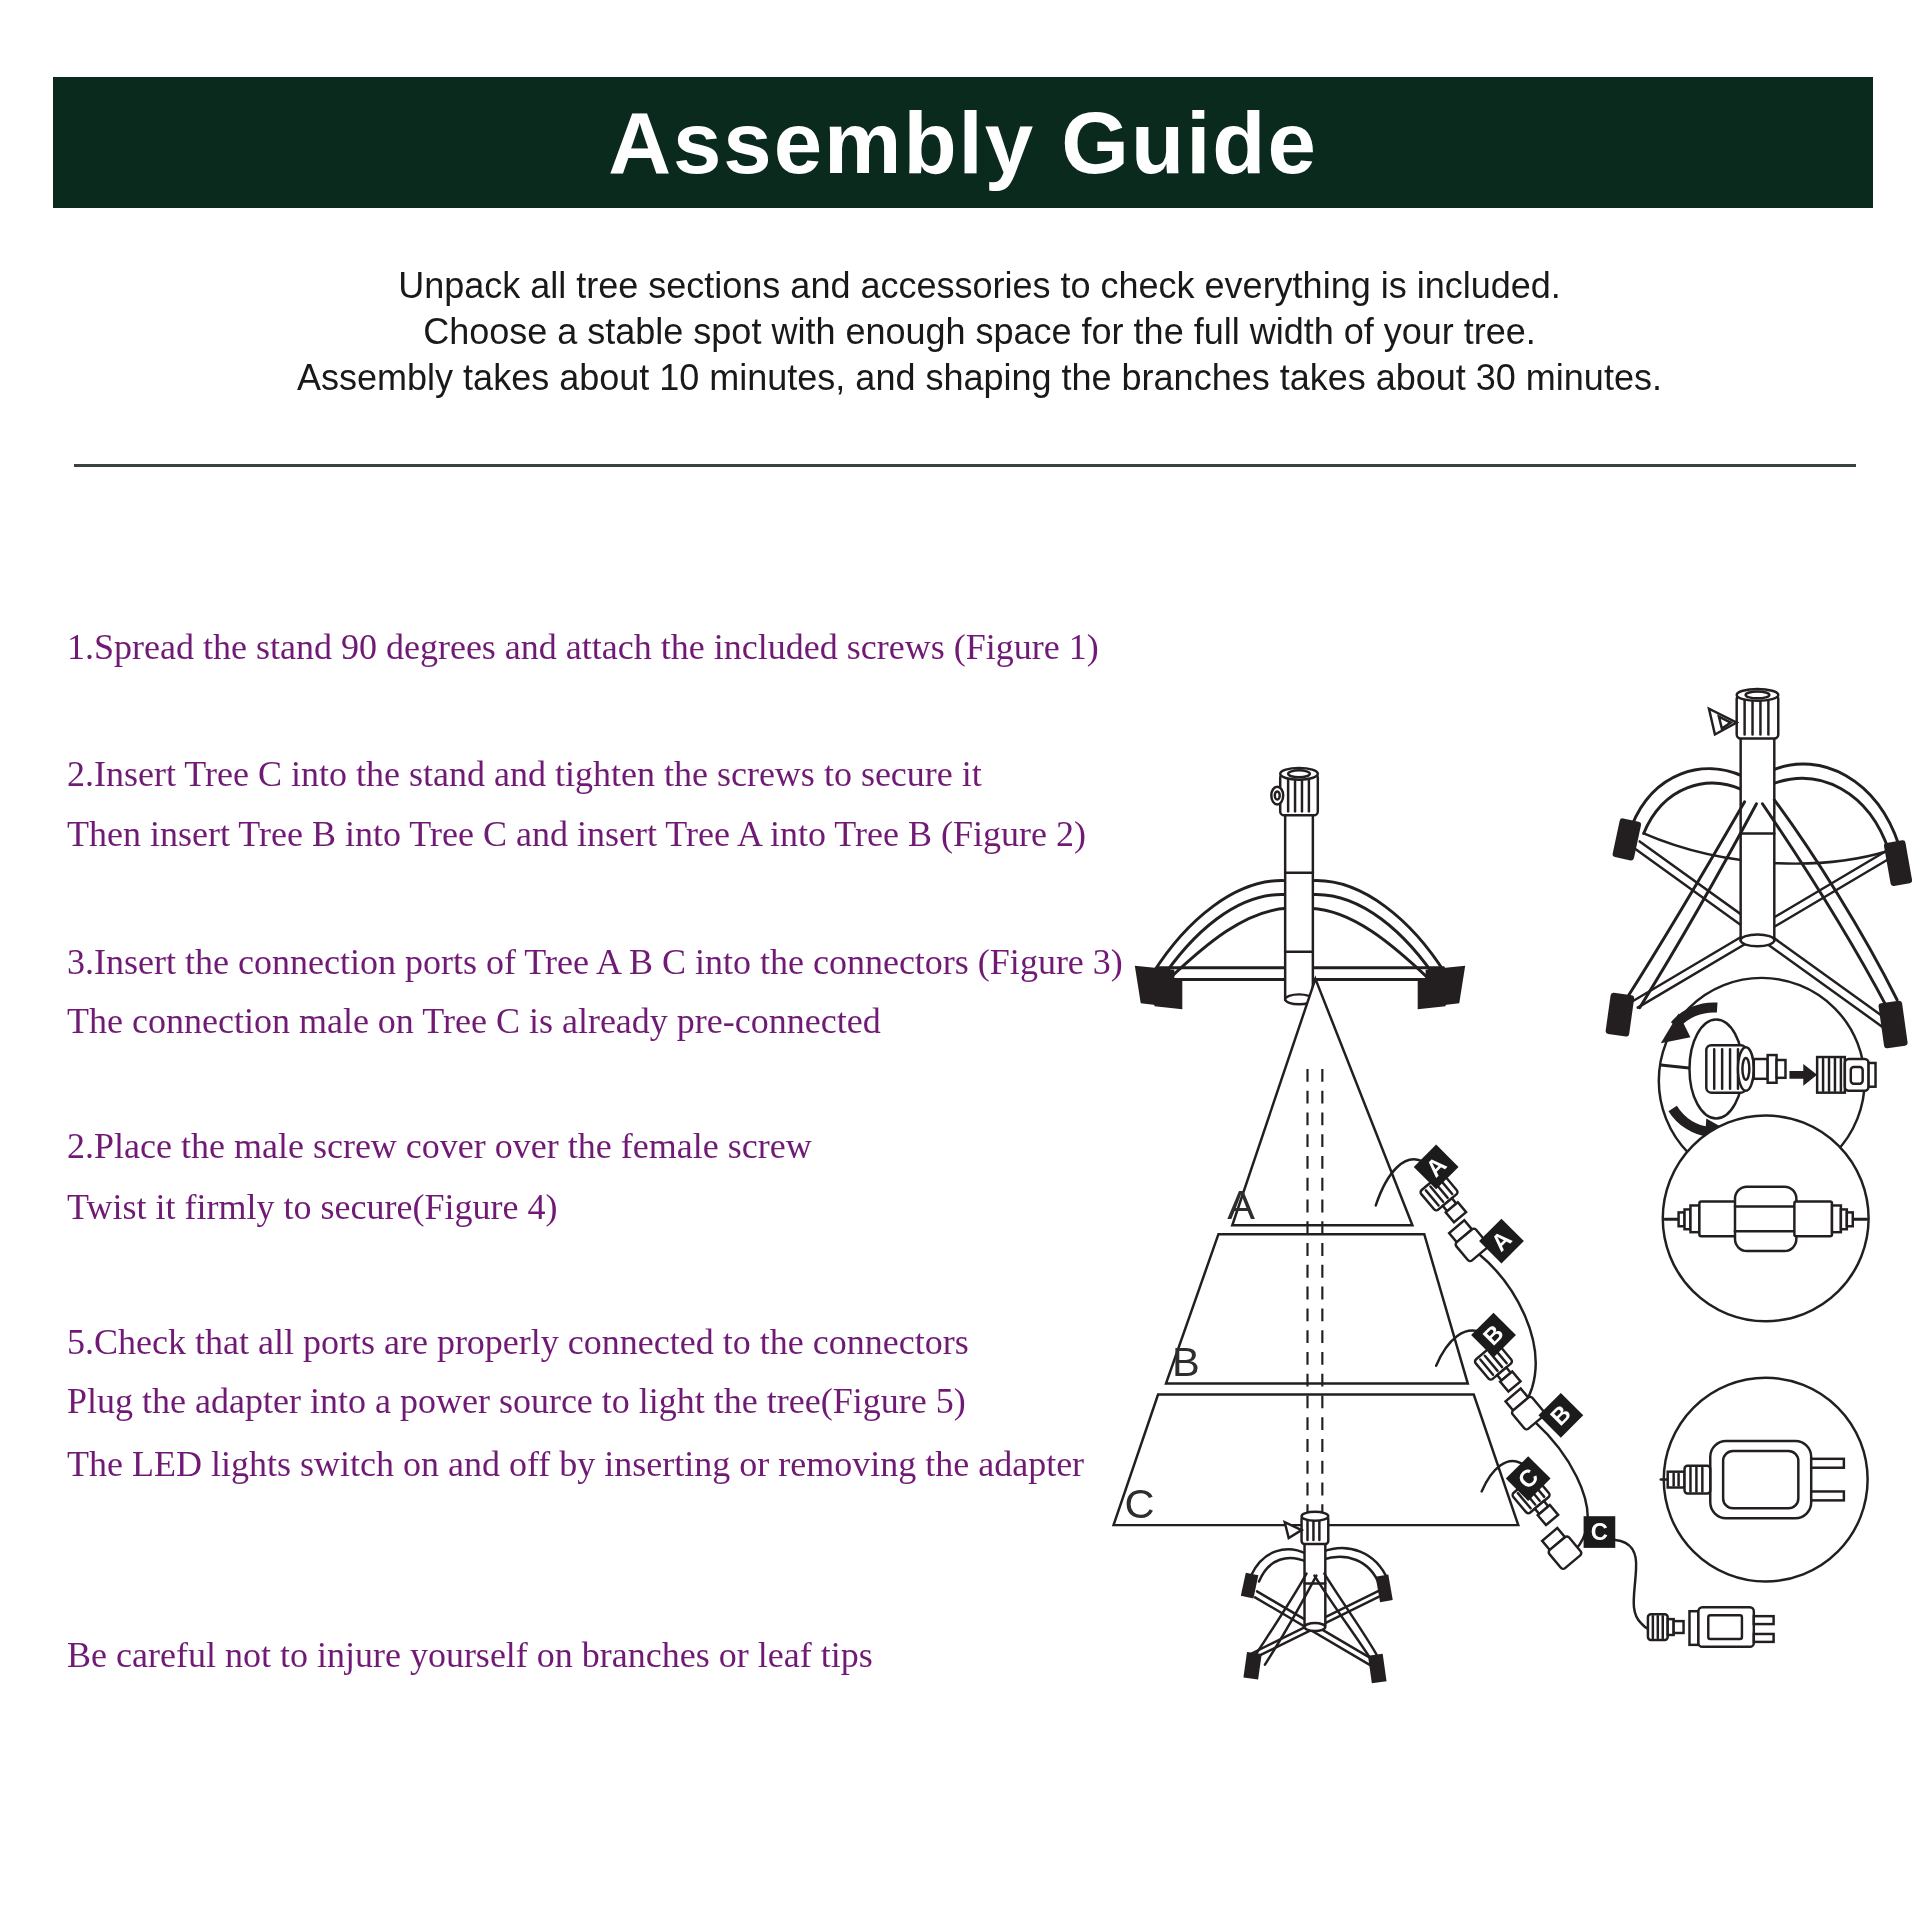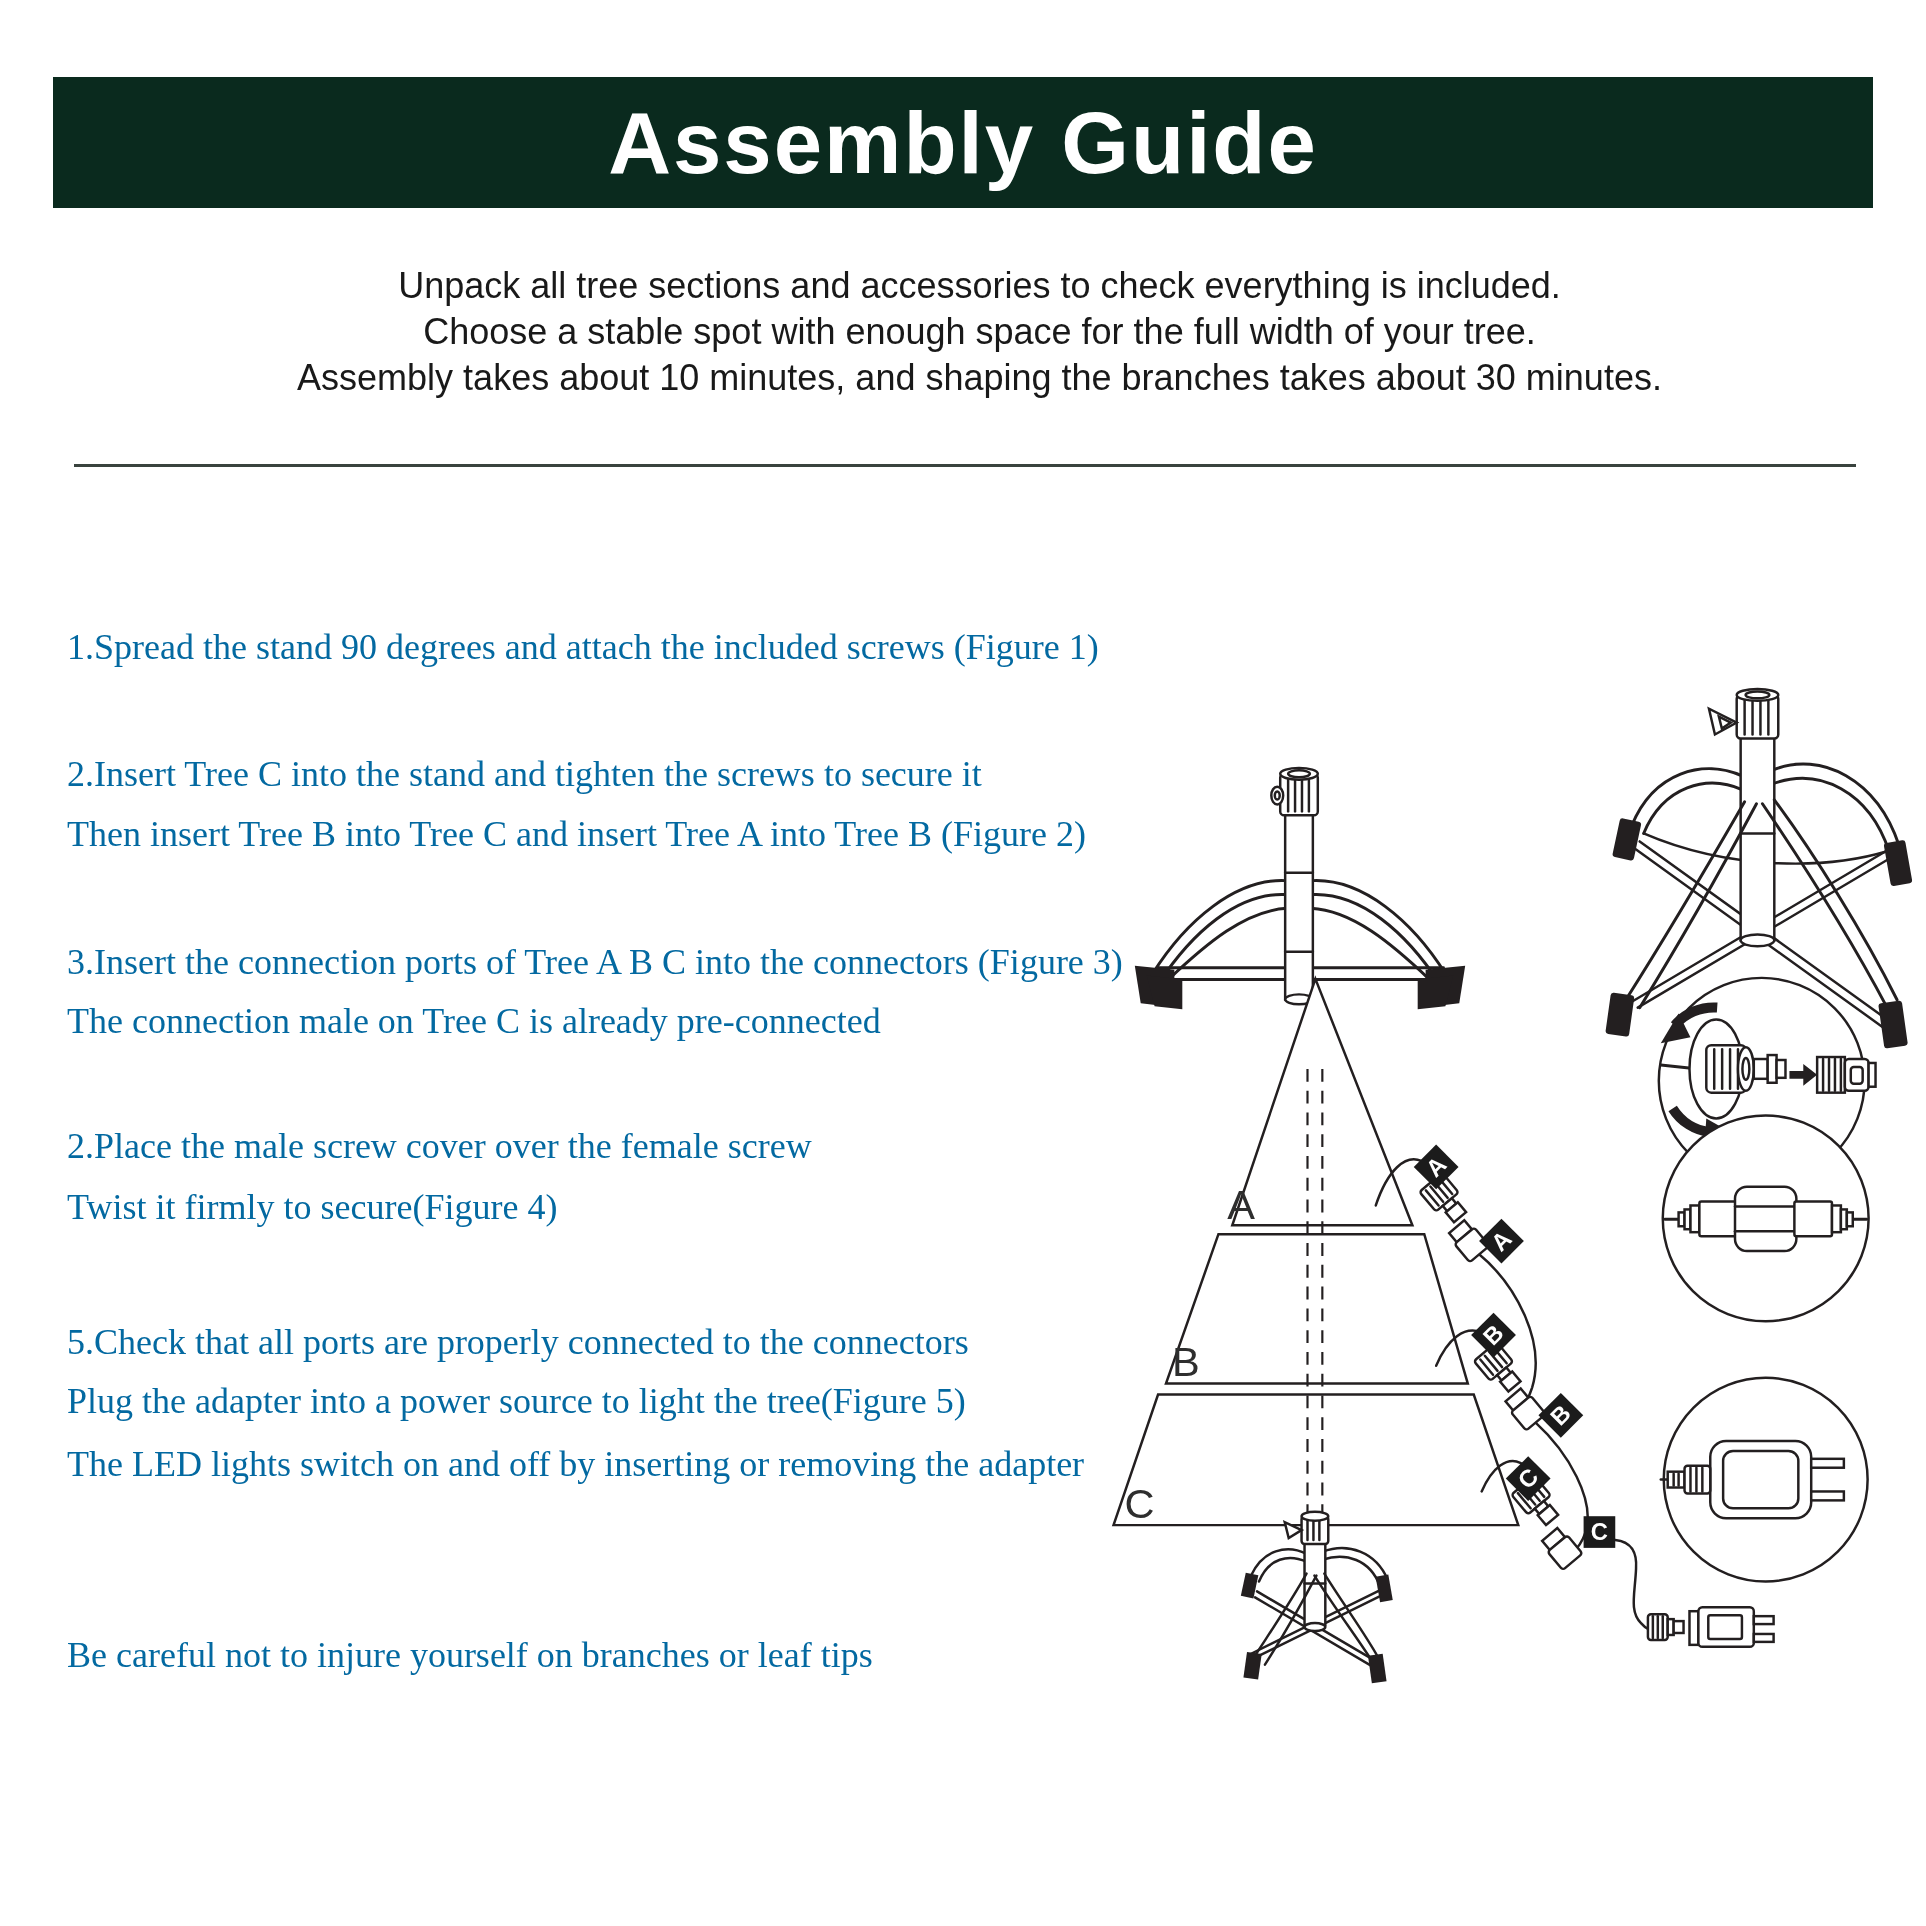--- a/index.html
+++ b/index.html
@@ -6,21 +6,21 @@
   #page{position:relative;width:1927px;height:1853px;background:#ffffff;overflow:hidden;
         font-family:"Liberation Sans",sans-serif;color:#111;}
   .banner{position:absolute;left:53px;top:77px;width:1820px;height:131px;background:#0a2a1e;
           display:flex;align-items:center;justify-content:center;}
   .banner-title{color:#ffffff;font-size:87px;font-weight:700;letter-spacing:2px;
                 font-family:"Liberation Sans",sans-serif;}
   .intro{position:absolute;left:16px;top:263px;width:1927px;text-align:center;
          font-size:36px;line-height:46px;color:#191919;font-family:"Liberation Sans",sans-serif;}
   .divider{position:absolute;left:74px;top:464px;width:1782px;height:3px;background:#39433e;}
   .step-line{position:absolute;left:67px;font-family:"Liberation Serif",serif;
-             font-size:36px;line-height:46px;color:#0369a1;white-space:nowrap;}
+             font-size:36px;line-height:46px;color:#701a75;white-space:nowrap;}
   .fig{position:absolute;}
   svg{display:block;}
   .ln{fill:#ffffff;stroke:#231f20;stroke-width:2.5;}
   .st{fill:none;stroke:#231f20;stroke-width:2.5;stroke-linecap:round;}
   .thick{fill:none;stroke:#231f20;stroke-width:3;stroke-linecap:round;}
   .blk{fill:#231f20;stroke:none;}
   .lblsq{fill:#1b1b1b;}
   .lbltx{fill:#ffffff;font-family:"Liberation Sans",sans-serif;font-weight:bold;font-size:24px;}
   .sectx{fill:#2e2e2e;font-family:"Liberation Sans",sans-serif;font-size:42px;}
 </style>

